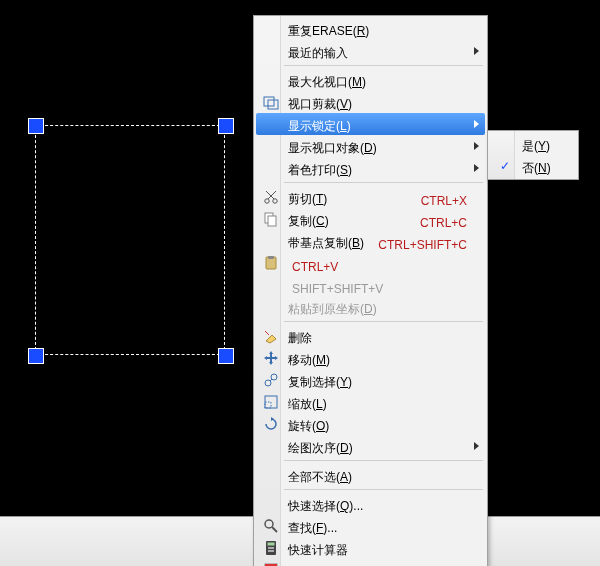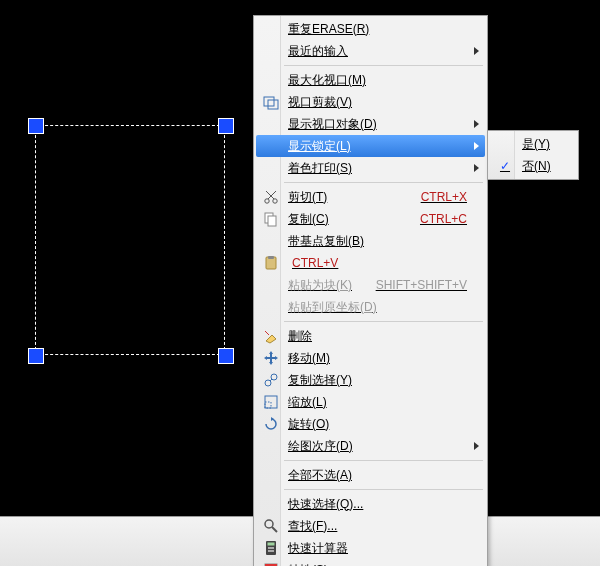--- a/index.html
+++ b/index.html
@@ -56,25 +56,24 @@
     width: 26px;
     background: linear-gradient(#f4f4f4, #e8e8e8);
     border-right: 1px solid #d9d9d9;
   }
   .menu-items {
     position: relative;
     z-index: 1;
   }
   .menu-item {
     display: flex;
-    align-items: center;
+    align-items: flex-end;
     height: 22px;
     padding: 0 18px 0 4px;
     position: relative;
-    text-decoration: underline;
   }
   .menu-item .mi-icon {
     width: 22px;
     height: 22px;
     display: flex;
     align-items: center;
     justify-content: center;
     flex: 0 0 22px;
   }
   .menu-item .mi-label {
@@ -155,28 +154,28 @@
       </div>
       <div class="menu-item">
         <span class="mi-icon">
           <svg width="16" height="16" viewBox="0 0 16 16">
             <rect x="1" y="3" width="10" height="9" fill="none" stroke="#3a6fb0"></rect>
             <rect x="5" y="6" width="10" height="9" fill="none" stroke="#3a6fb0"></rect>
           </svg>
         </span>
         <span class="mi-label">视口剪裁(<u>V</u>)</span>
       </div>
+      <div class="menu-item highlight">
+        <span class="mi-icon"></span>
+        <span class="mi-label">显示锁定(<u>L</u>)</span>
+        <span class="arrow"></span>
+      </div>
       <div class="menu-item">
         <span class="mi-icon"></span>
         <span class="mi-label">显示视口对象(<u>D</u>)</span>
-        <span class="arrow"></span>
-      </div>
-      <div class="menu-item highlight">
-        <span class="mi-icon"></span>
-        <span class="mi-label">显示锁定(<u>L</u>)</span>
         <span class="arrow"></span>
       </div>
       <div class="menu-item">
         <span class="mi-icon"></span>
         <span class="mi-label">着色打印(<u>S</u>)</span>
         <span class="arrow"></span>
       </div>
       <div class="sep"></div>
       <div class="menu-item">
         <span class="mi-icon">
@@ -196,33 +195,33 @@
             <rect x="2" y="2" width="8" height="10" fill="#fff" stroke="#888"></rect>
             <rect x="5" y="5" width="8" height="10" fill="#fff" stroke="#888"></rect>
           </svg>
         </span>
         <span class="mi-label">复制(<u>C</u>)</span>
         <span class="mi-shortcut">CTRL+C</span>
       </div>
       <div class="menu-item">
         <span class="mi-icon"></span>
         <span class="mi-label">带基点复制(<u>B</u>)</span>
+        <span class="mi-shortcut">CTRL+SHIFT+C</span>
       </div>
       <div class="menu-item">
         <span class="mi-icon">
           <svg width="16" height="16" viewBox="0 0 16 16">
             <rect x="3" y="2" width="10" height="12" rx="1" fill="#d9c07a" stroke="#a88b3b"></rect>
             <rect x="5" y="1" width="6" height="3" rx="1" fill="#888"></rect>
           </svg>
         </span>
         <span class="mi-shortcut">CTRL+V</span>
       </div>
       <div class="menu-item disabled">
         <span class="mi-icon"></span>
-        <span class="mi-label">粘贴为块(<u>K</u>)</span>
         <span class="mi-shortcut">SHIFT+SHIFT+V</span>
       </div>
       <div class="menu-item disabled">
         <span class="mi-icon"></span>
         <span class="mi-label">粘贴到原坐标(<u>D</u>)</span>
       </div>
       <div class="sep"></div>
       <div class="menu-item">
         <span class="mi-icon">
           <svg width="16" height="16" viewBox="0 0 16 16">

